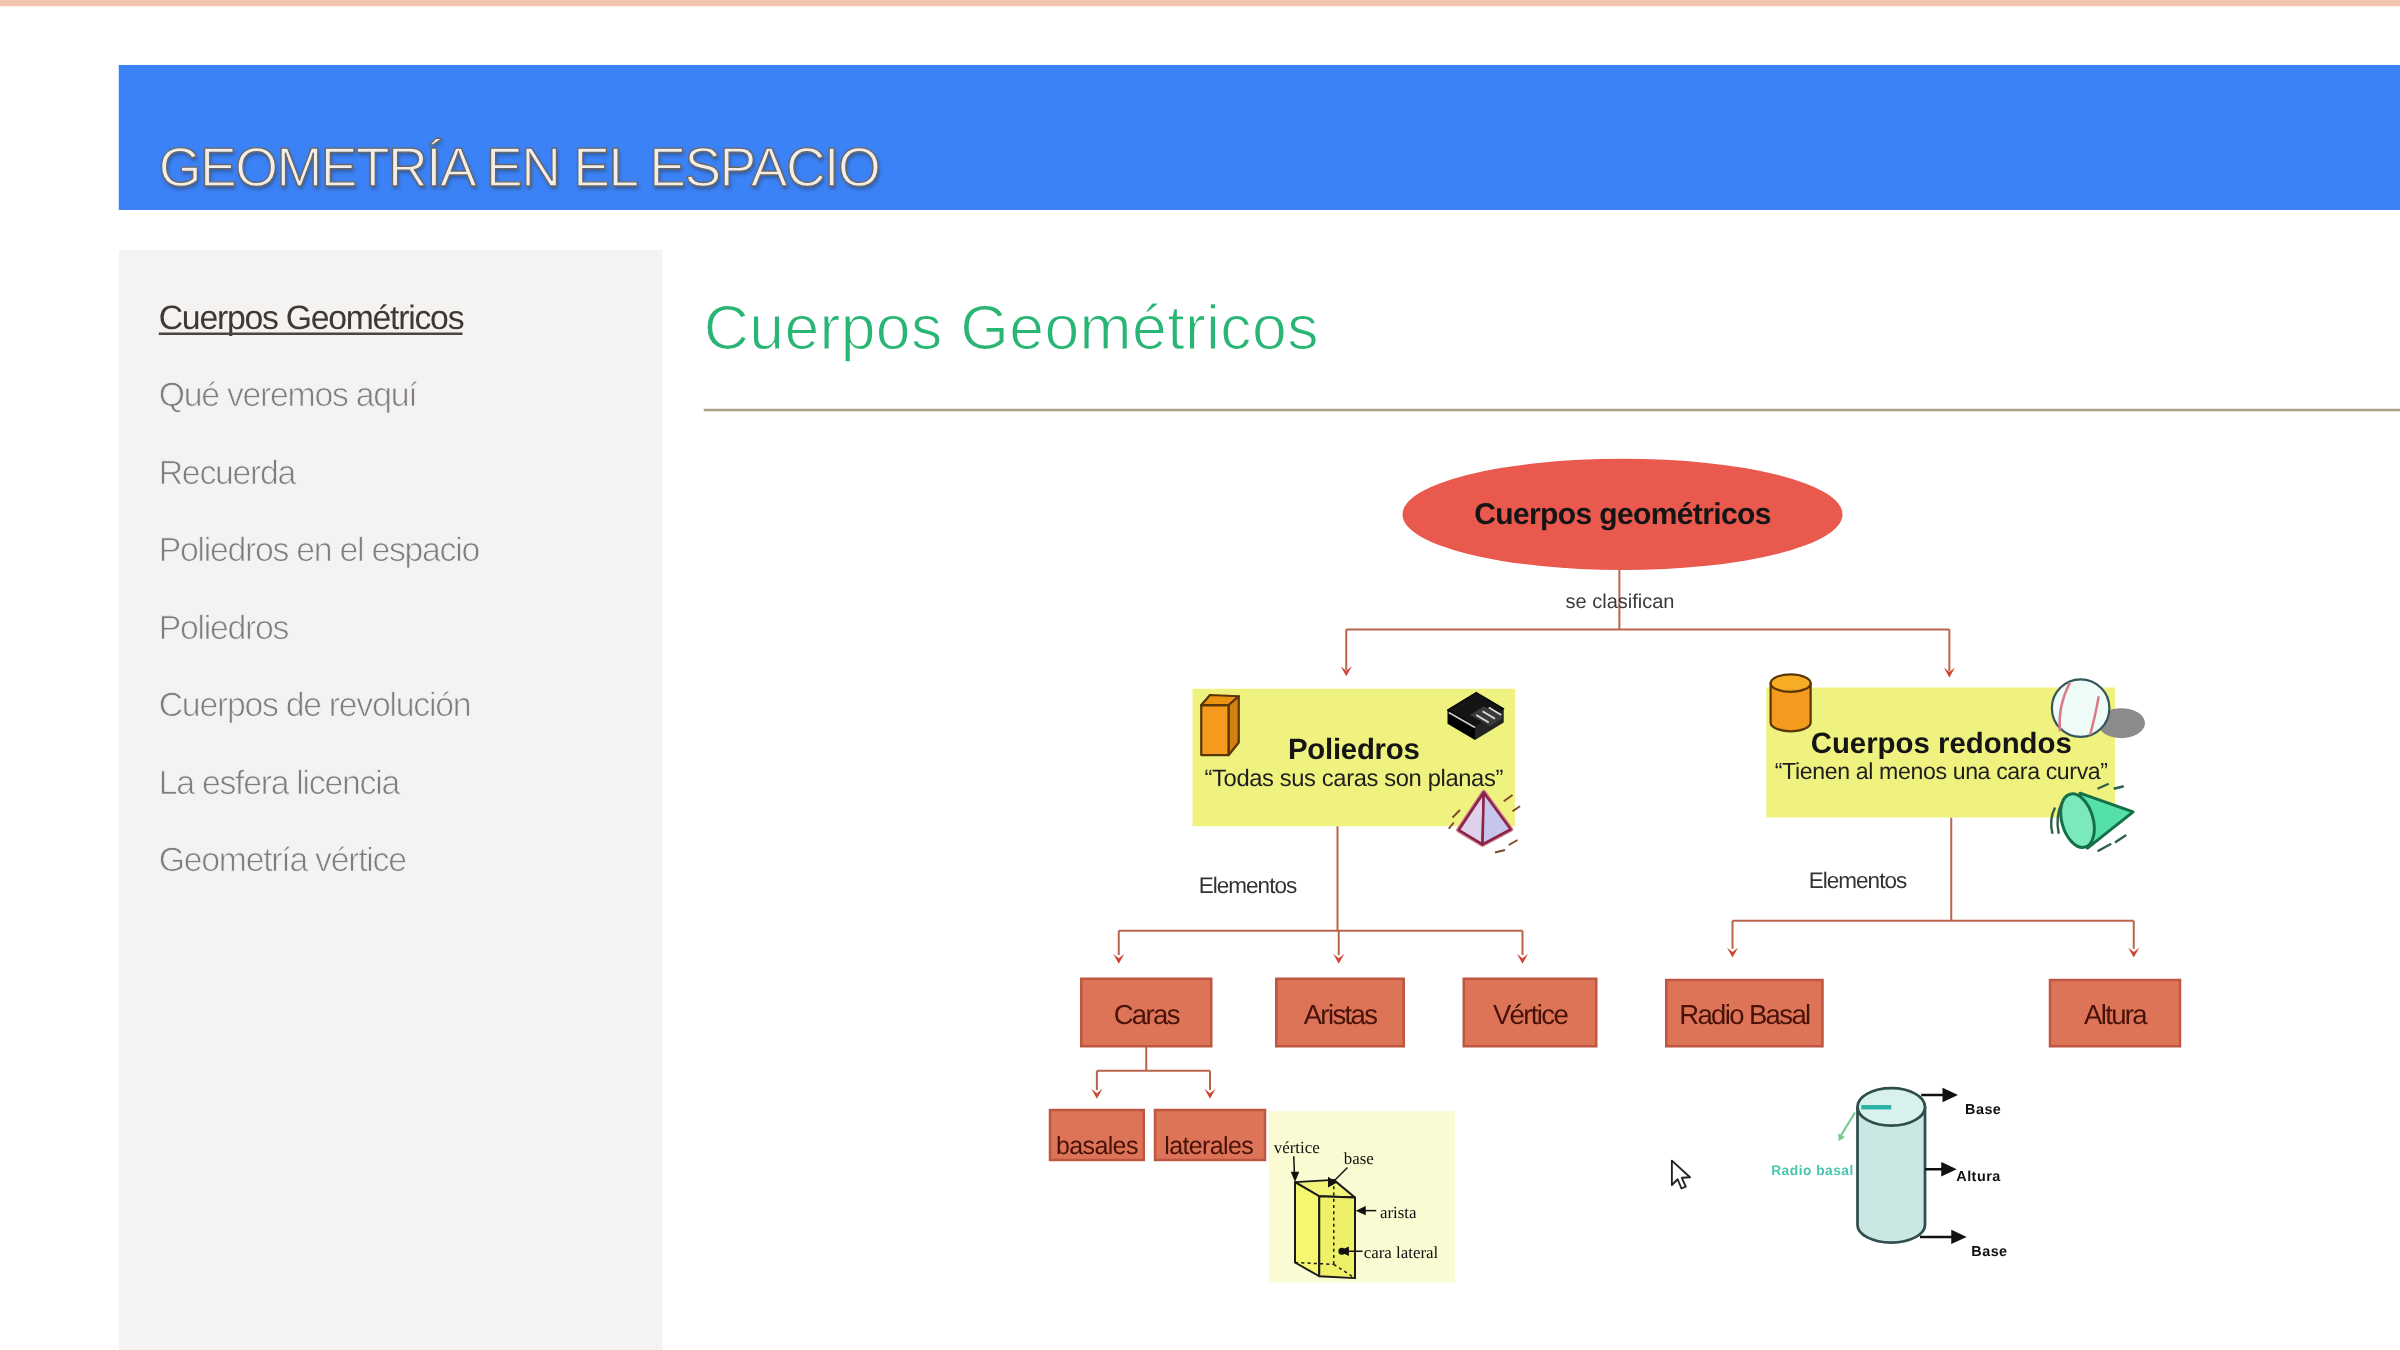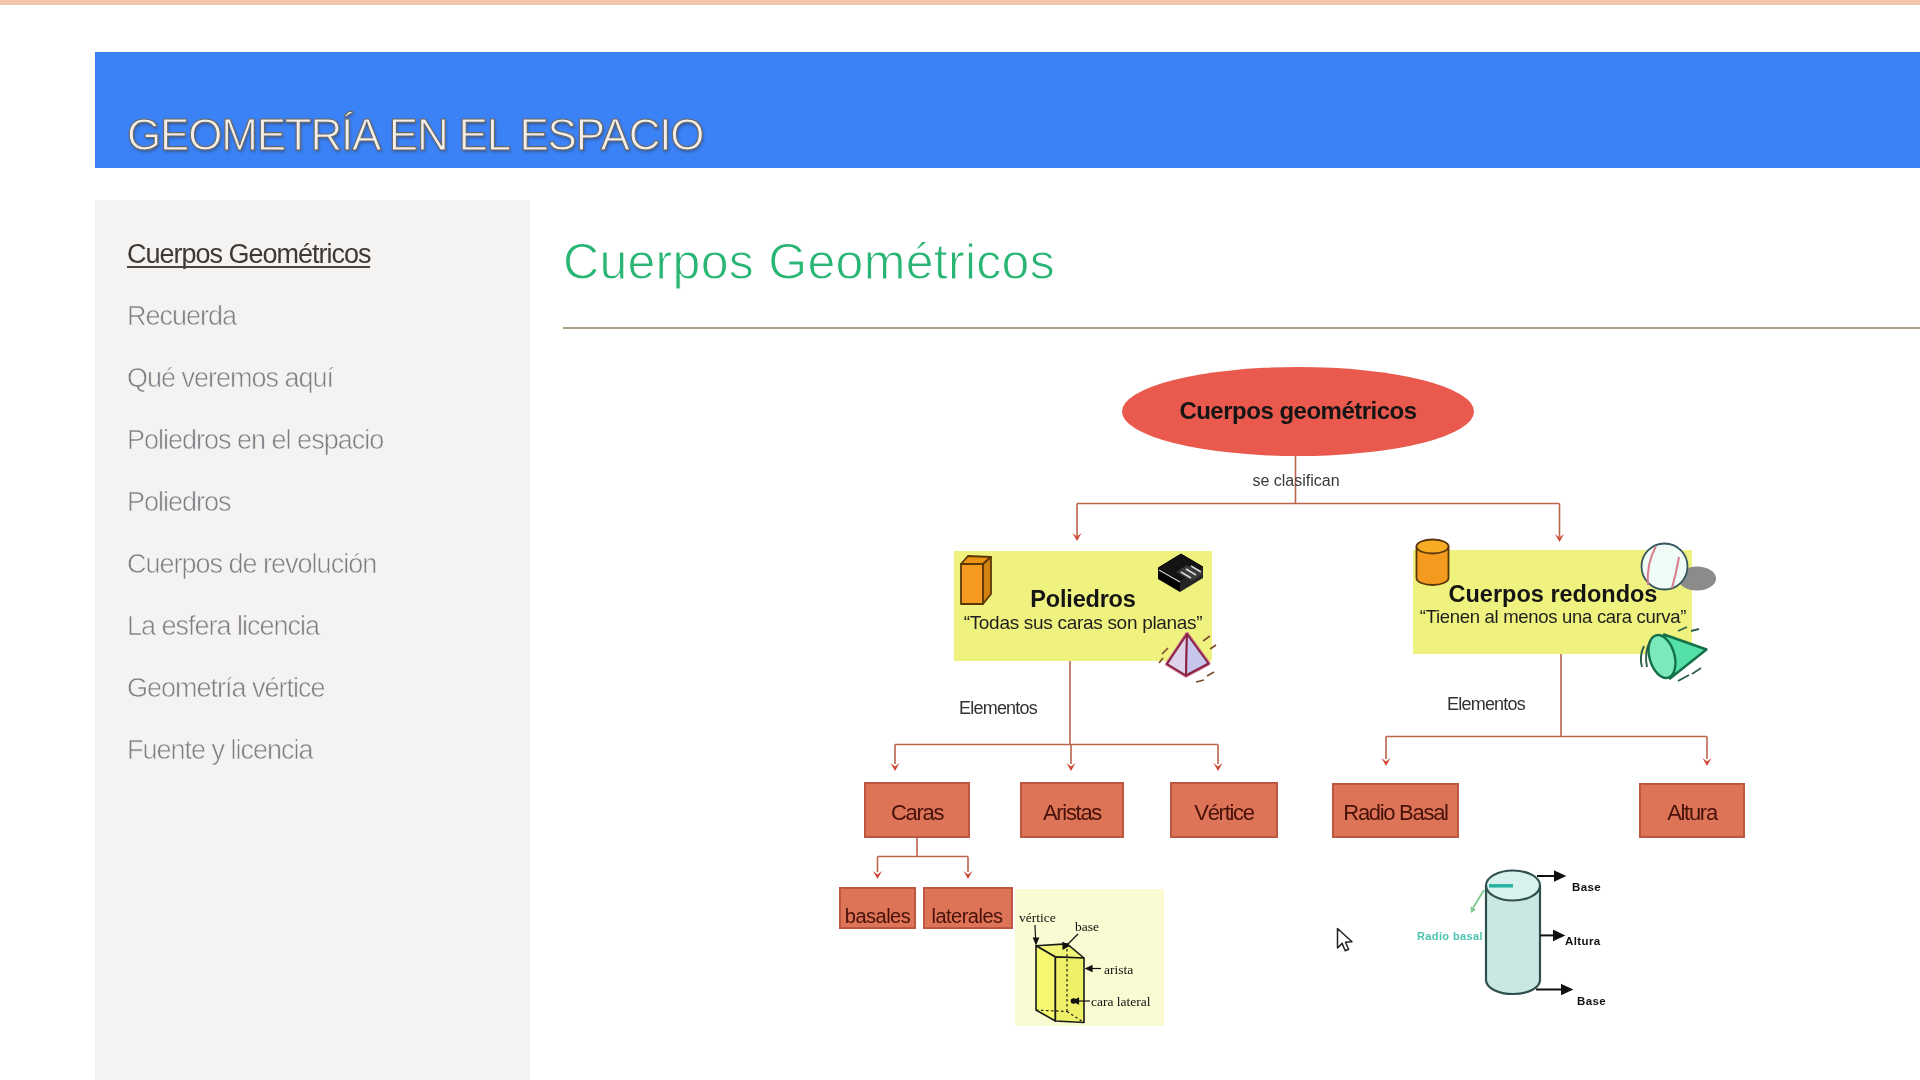--- a/index.html
+++ b/index.html
@@ -22,28 +22,27 @@
 </head>
 <body>
 <div class="topbar"></div>
 <div class="header">
     <div class="htitle">GEOMETRÍA EN EL ESPACIO</div>
   </div>
 <div class="sidebar">
   <div class="nav">
     <a class="active">Cuerpos Geométricos</a>
       <div class="ul"></div>
+    <a>Qué veremos aquí</a>
     <a>Recuerda</a>
-    <a>Qué veremos aquí</a>
     <a>Poliedros en el espacio</a>
     <a>Poliedros</a>
     <a>Cuerpos de revolución</a>
     <a>La esfera licencia</a>
     <a>Geometría vértice</a>
-    <a>Fuente y licencia</a>
   </div>
 </div>
 <div class="main-title">Cuerpos Geométricos</div>
 <div class="hrline"></div>
 
 <svg class="abs" style="left:830px;top:360px;" width="960" height="690" viewBox="830 360 960 690">
 
   <g stroke="#b9644b" stroke-width="1.6" fill="none">
     <line x1="1295.5" y1="456" x2="1295.5" y2="503.5"></line>
     <line x1="1077" y1="503.5" x2="1559.5" y2="503.5"></line>

